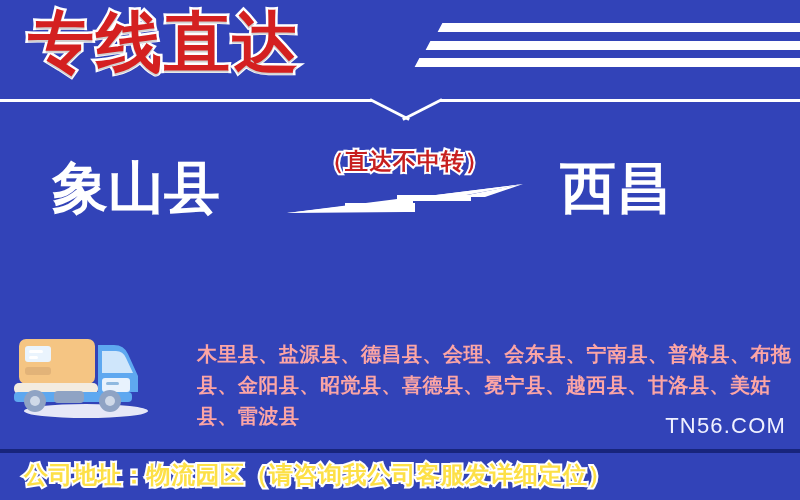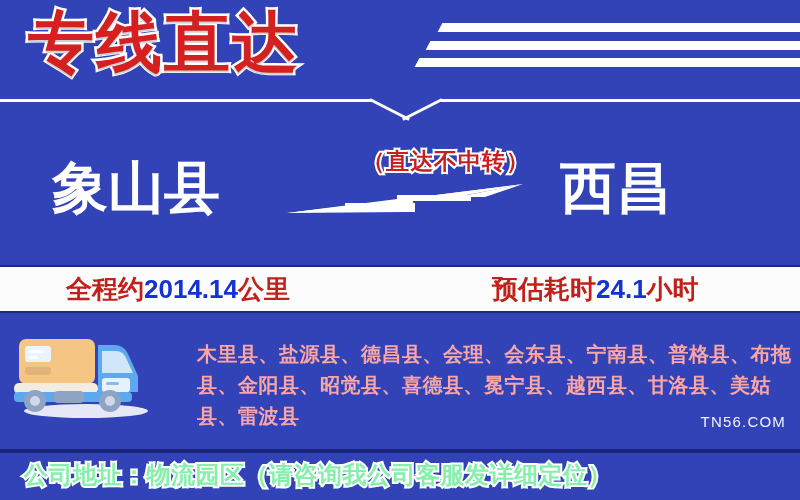--- a/index.html
+++ b/index.html
@@ -52,21 +52,21 @@
   .city.from{left:52px;}
   .city.to{left:560px;}
 
   .mid{position:absolute;left:280px;top:0;width:250px;height:125px;}
   .mid-top,.mid-bot{
     position:absolute;width:250px;text-align:center;
     font-size:23px;font-weight:bold;color:#c71f1f;
     -webkit-text-stroke:4px #ffffff;paint-order:stroke fill;
     white-space:nowrap;letter-spacing:1px;
   }
-  .mid-top{top:6px;text-align:right;}
+  .mid-top{top:6px;}
   .mid-bot{top:82px;}
 
   
   .arrow{position:absolute;left:5px;top:42px;width:240px;height:38px;}
 
   
   .statband{
     position:absolute;left:0;top:265px;width:800px;height:48px;
     background:#fcfcfc;
   }
@@ -83,29 +83,29 @@
   
   .cover{position:absolute;left:0;top:313px;width:800px;height:135px;}
   .truck{position:absolute;left:10px;top:18px;width:150px;height:88px;}
   .citylist{
     position:absolute;left:176px;top:26px;width:612px;
     font-size:20px;line-height:31px;color:#fca5a5;font-weight:bold;
     letter-spacing:.5px;text-align:left;margin-left:21px;
   }
   .wm{
     position:absolute;right:14px;top:100px;
-    font-size:15px;color:#f0f1ff;letter-spacing:1.2px;font-weight:normal;
+    font-size:22px;color:#f0f1ff;letter-spacing:1.2px;font-weight:normal;
   }
 
   
   .footrule{position:absolute;left:0;top:449px;width:800px;height:4px;background:#18257c;}
   .footer{position:absolute;left:0;top:453px;width:800px;height:47px;}
   .foot-txt{
     position:absolute;left:24px;top:5px;
-    font-size:24px;line-height:34px;font-weight:bold;color:#86efac;
+    font-size:24px;line-height:34px;font-weight:bold;color:#fde047;
     -webkit-text-stroke:4px #ffffff;paint-order:stroke fill;
     white-space:nowrap;letter-spacing:.5px;
   }
 </style>
 </head>
 <body>
 
 <div id="poster">
 
   <div class="header">
@@ -141,32 +141,20 @@
           <polygon points="2,31 128,15 128,22 4,31" fill="#ffffff"></polygon>
           <polygon points="2,31 120,17 120,30 4,31" fill="#ffffff"></polygon>
           <rect x="60" y="21" width="70" height="9" fill="#ffffff"></rect>
           <rect x="112" y="13" width="74" height="6" fill="#ffffff"></rect>
         </svg>
       </div>
 
     </div>
   </div>
 
-  <div class="statband">
-    <div class="line-top"></div>
-    <div class="line-bot"></div>
-
-    <div class="stat s-left">
-      <span>全程约</span><span class="num">2014.14</span><span>公里</span>
-    </div>
-
-    <div class="stat s-right">
-      <span>预估耗时</span><span class="num">24.1</span><span>小时</span>
-    </div>
-  </div>
 
   <div class="cover">
     <div class="truck">
       <svg width="150" height="88" viewBox="0 0 150 88" xmlns="http://www.w3.org/2000/svg">
         <ellipse cx="76" cy="80" rx="62" ry="7" fill="#ffffff" opacity=".88"></ellipse>
 
         <path d="M88 14 h16 q10 0 14 9 l10 22 v16 h-40 z" fill="#5ea8f0"></path>
         <path d="M92 20 h14 q7 0 10 7 l7 15 h-31 z" fill="#cfe6fb"></path>
         <rect x="92" y="47" width="28" height="14" rx="3" fill="#e8f2fd"></rect>
         <rect x="96" y="51" width="13" height="3" rx="1.5" fill="#8fb9e0"></rect>

